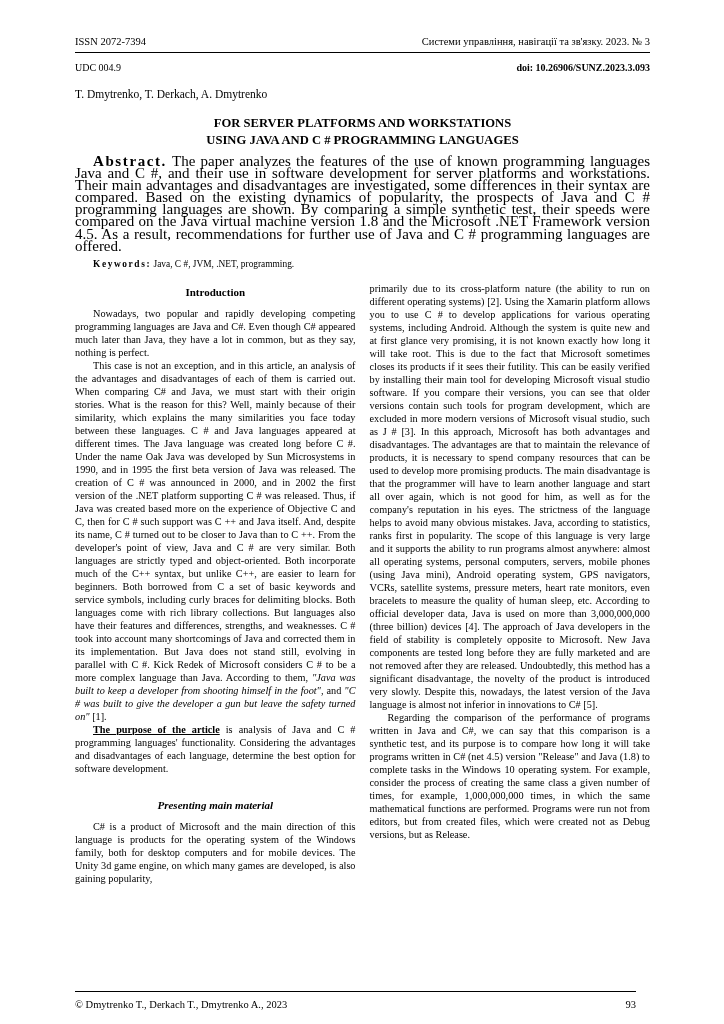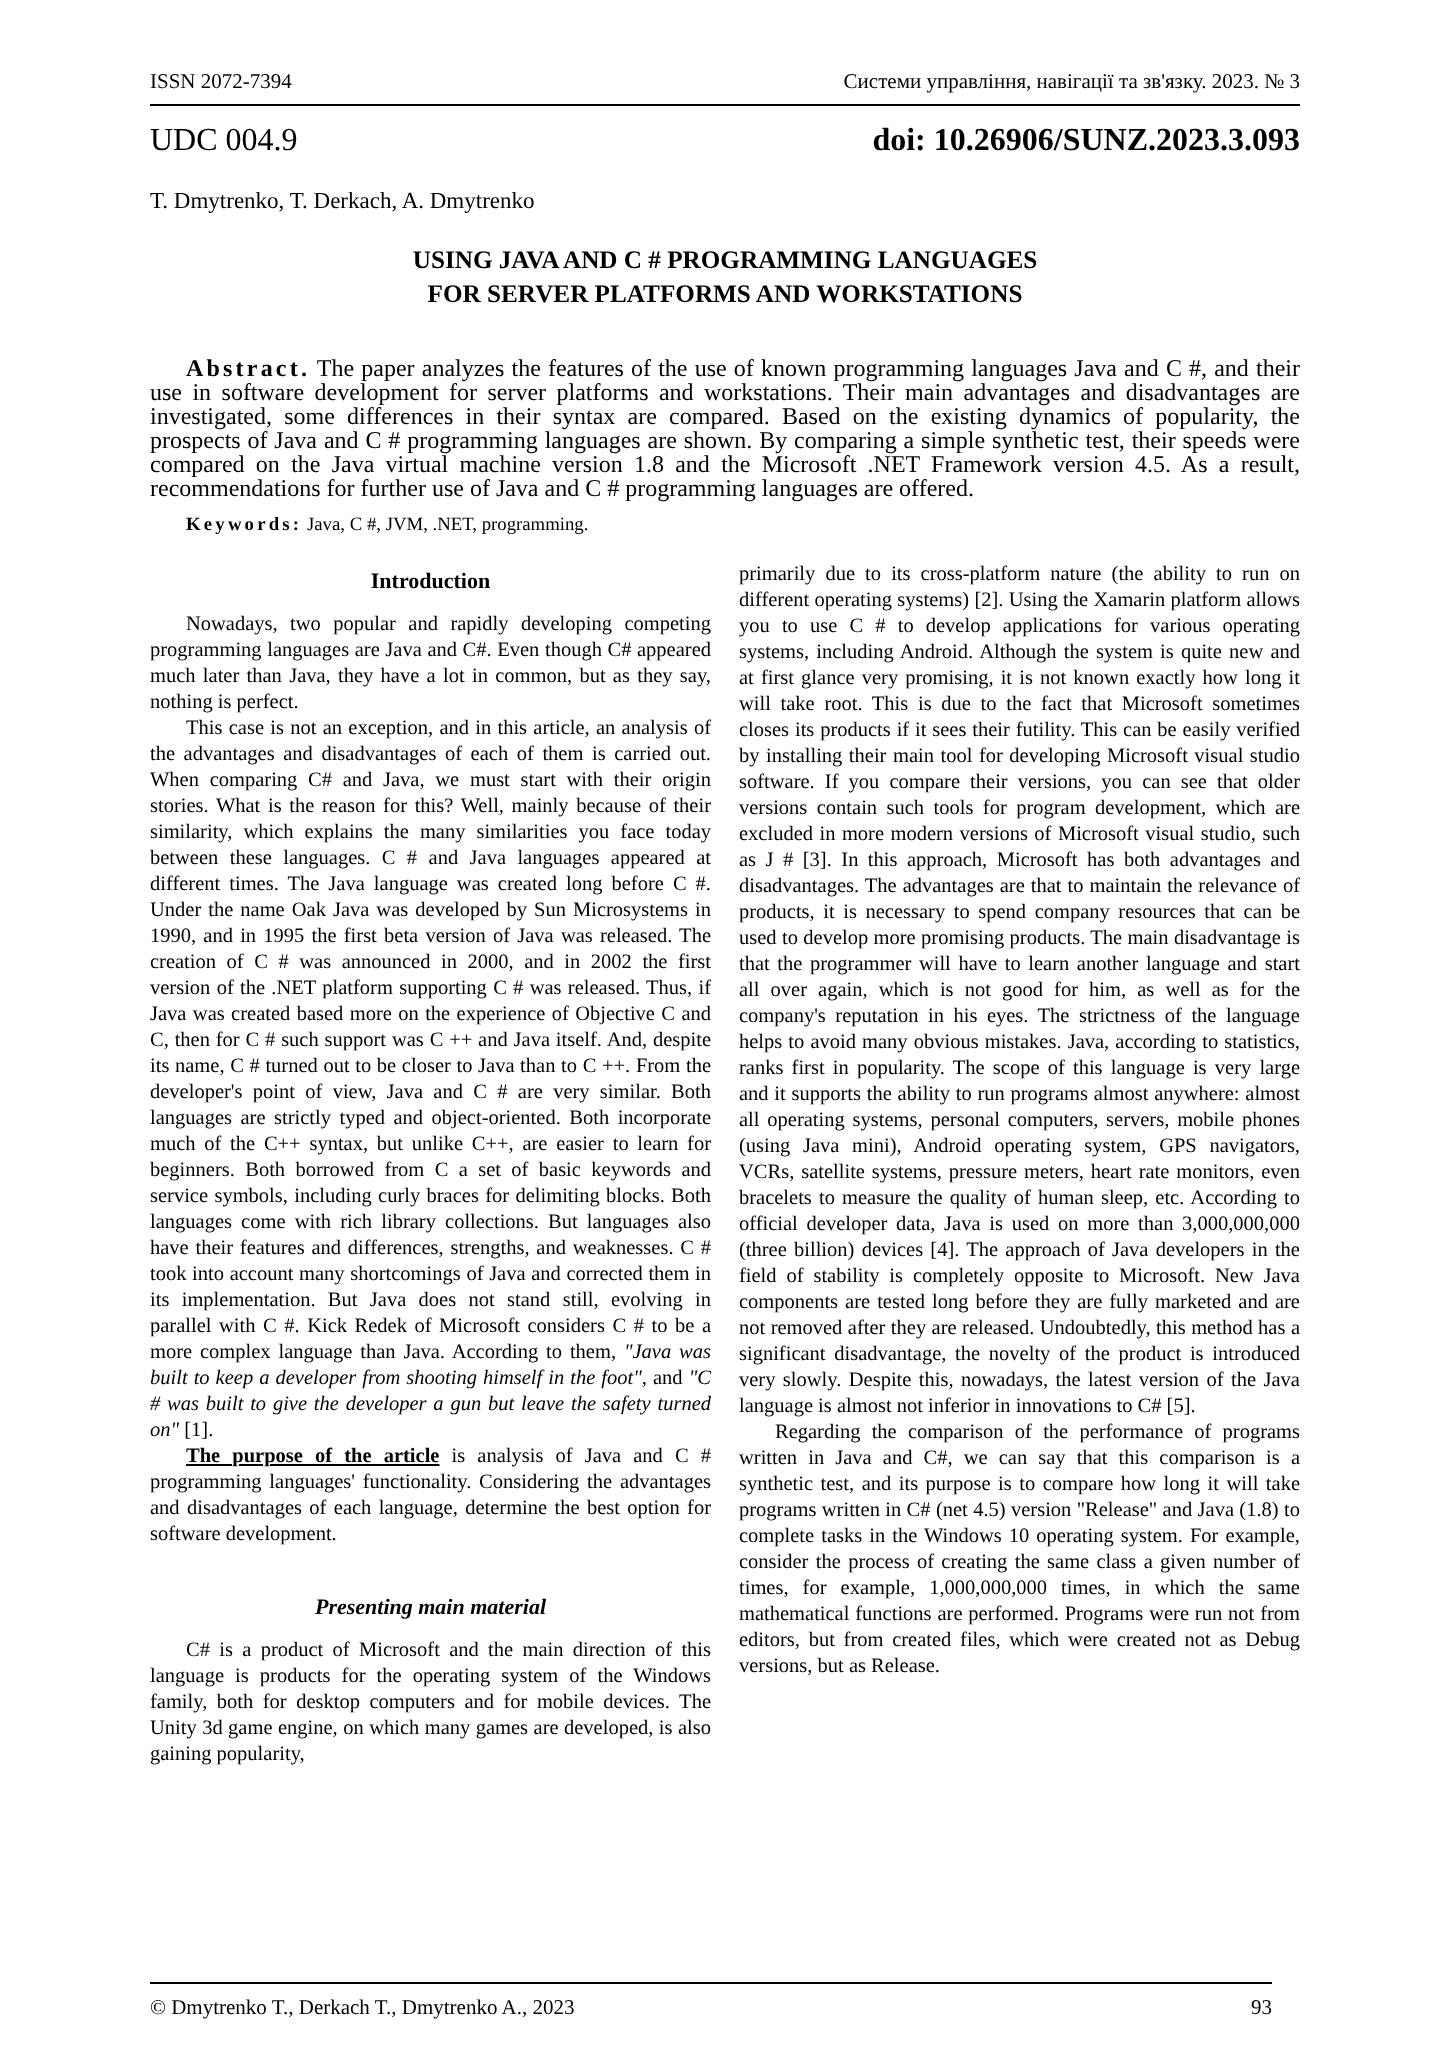--- a/index.html
+++ b/index.html
@@ -24,38 +24,38 @@
   }
   .rule {
     border-top: 1.2px solid #000;
     margin-top: 5px;
     margin-bottom: 9px;
   }
   .udc-row {
     display: flex;
     justify-content: space-between;
     align-items: baseline;
-    font-size: 16px;
+    font-size: 10px;
   }
   .doi { font-weight: bold; }
   .authors { font-size: 11.5px; margin-top: 15px; }
   .affiliation { font-size: 11.5px; margin-top: 11px; }
   .title {
     text-align: center;
     font-weight: bold;
     font-size: 12.6px;
     line-height: 17px;
     margin-top: 15px;
   }
   .abstract {
-    font-size: 12px;
+    font-size: 15px;
     line-height: 12.1px;
     text-align: justify;
     text-indent: 18px;
-    margin-top: 22px;
+    margin-top: 6px;
   }
   .ab-label, .kw-label { font-weight: bold; letter-spacing: 1.6px; }
   .keywords {
     font-size: 9.4px;
     line-height: 12.1px;
     text-indent: 18px;
     margin-top: 6px;
   }
   .columns {
     display: flex;
@@ -107,22 +107,22 @@
 
   <div class="udc-row">
     <span>UDC 004.9</span>
     <span class="doi">doi: 10.26906/SUNZ.2023.3.093</span>
   </div>
 
   <div class="authors">T. Dmytrenko, T. Derkach, A. Dmytrenko</div>
 
 
   <div class="title">
+    <div>FOR SERVER PLATFORMS AND WORKSTATIONS</div>
     <div>USING JAVA AND C # PROGRAMMING LANGUAGES</div>
-    <div>FOR SERVER PLATFORMS AND WORKSTATIONS</div>
   </div>
 
   <div class="abstract"><span class="ab-label">Abstract.</span><span> The paper analyzes the features of the use of known programming languages Java and C #, and their use in software development for server platforms and workstations. Their main advantages and disadvantages are investigated, some differences in their syntax are compared. Based on the existing dynamics of popularity, the prospects of Java and C # programming languages are shown. By comparing a simple synthetic test, their speeds were compared on the Java virtual machine version 1.8 and the Microsoft .NET Framework version 4.5. As a result, recommendations for further use of Java and C # programming languages are offered.</span></div>
 
   <div class="keywords"><span class="kw-label">Keywords:</span><span> Java, C #, JVM, .NET, programming.</span></div>
 
   <div class="columns">
 
     <div class="col">
       <div class="sec-head">Introduction</div>

